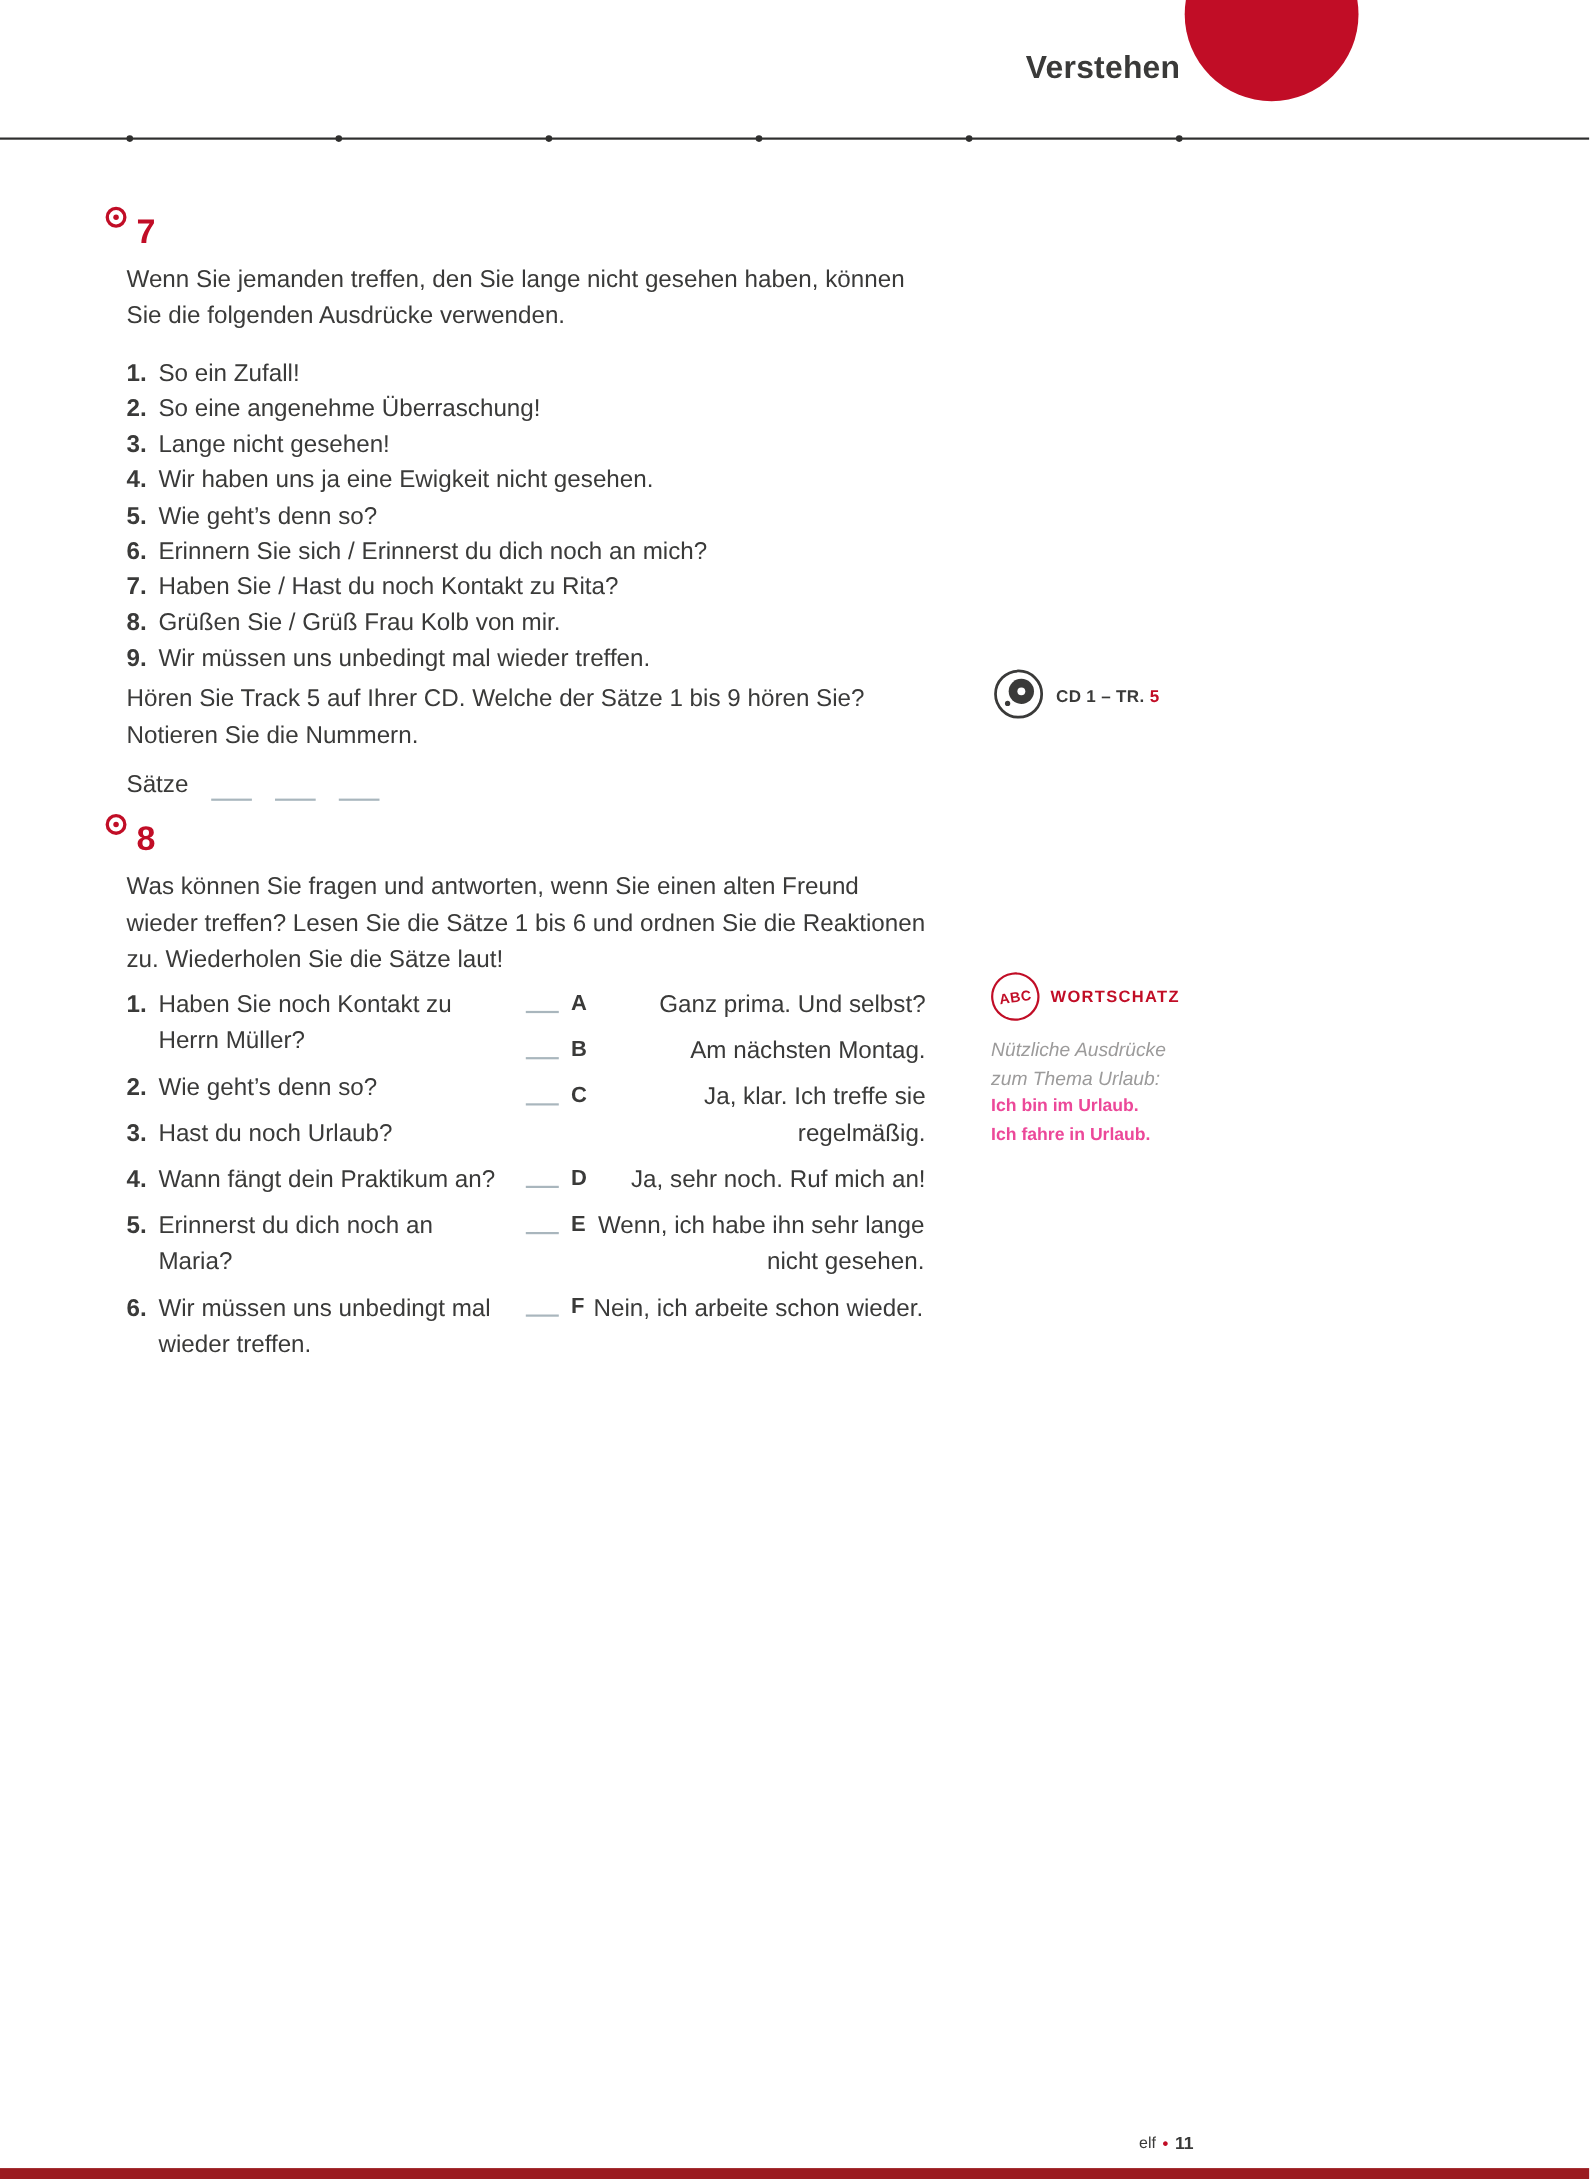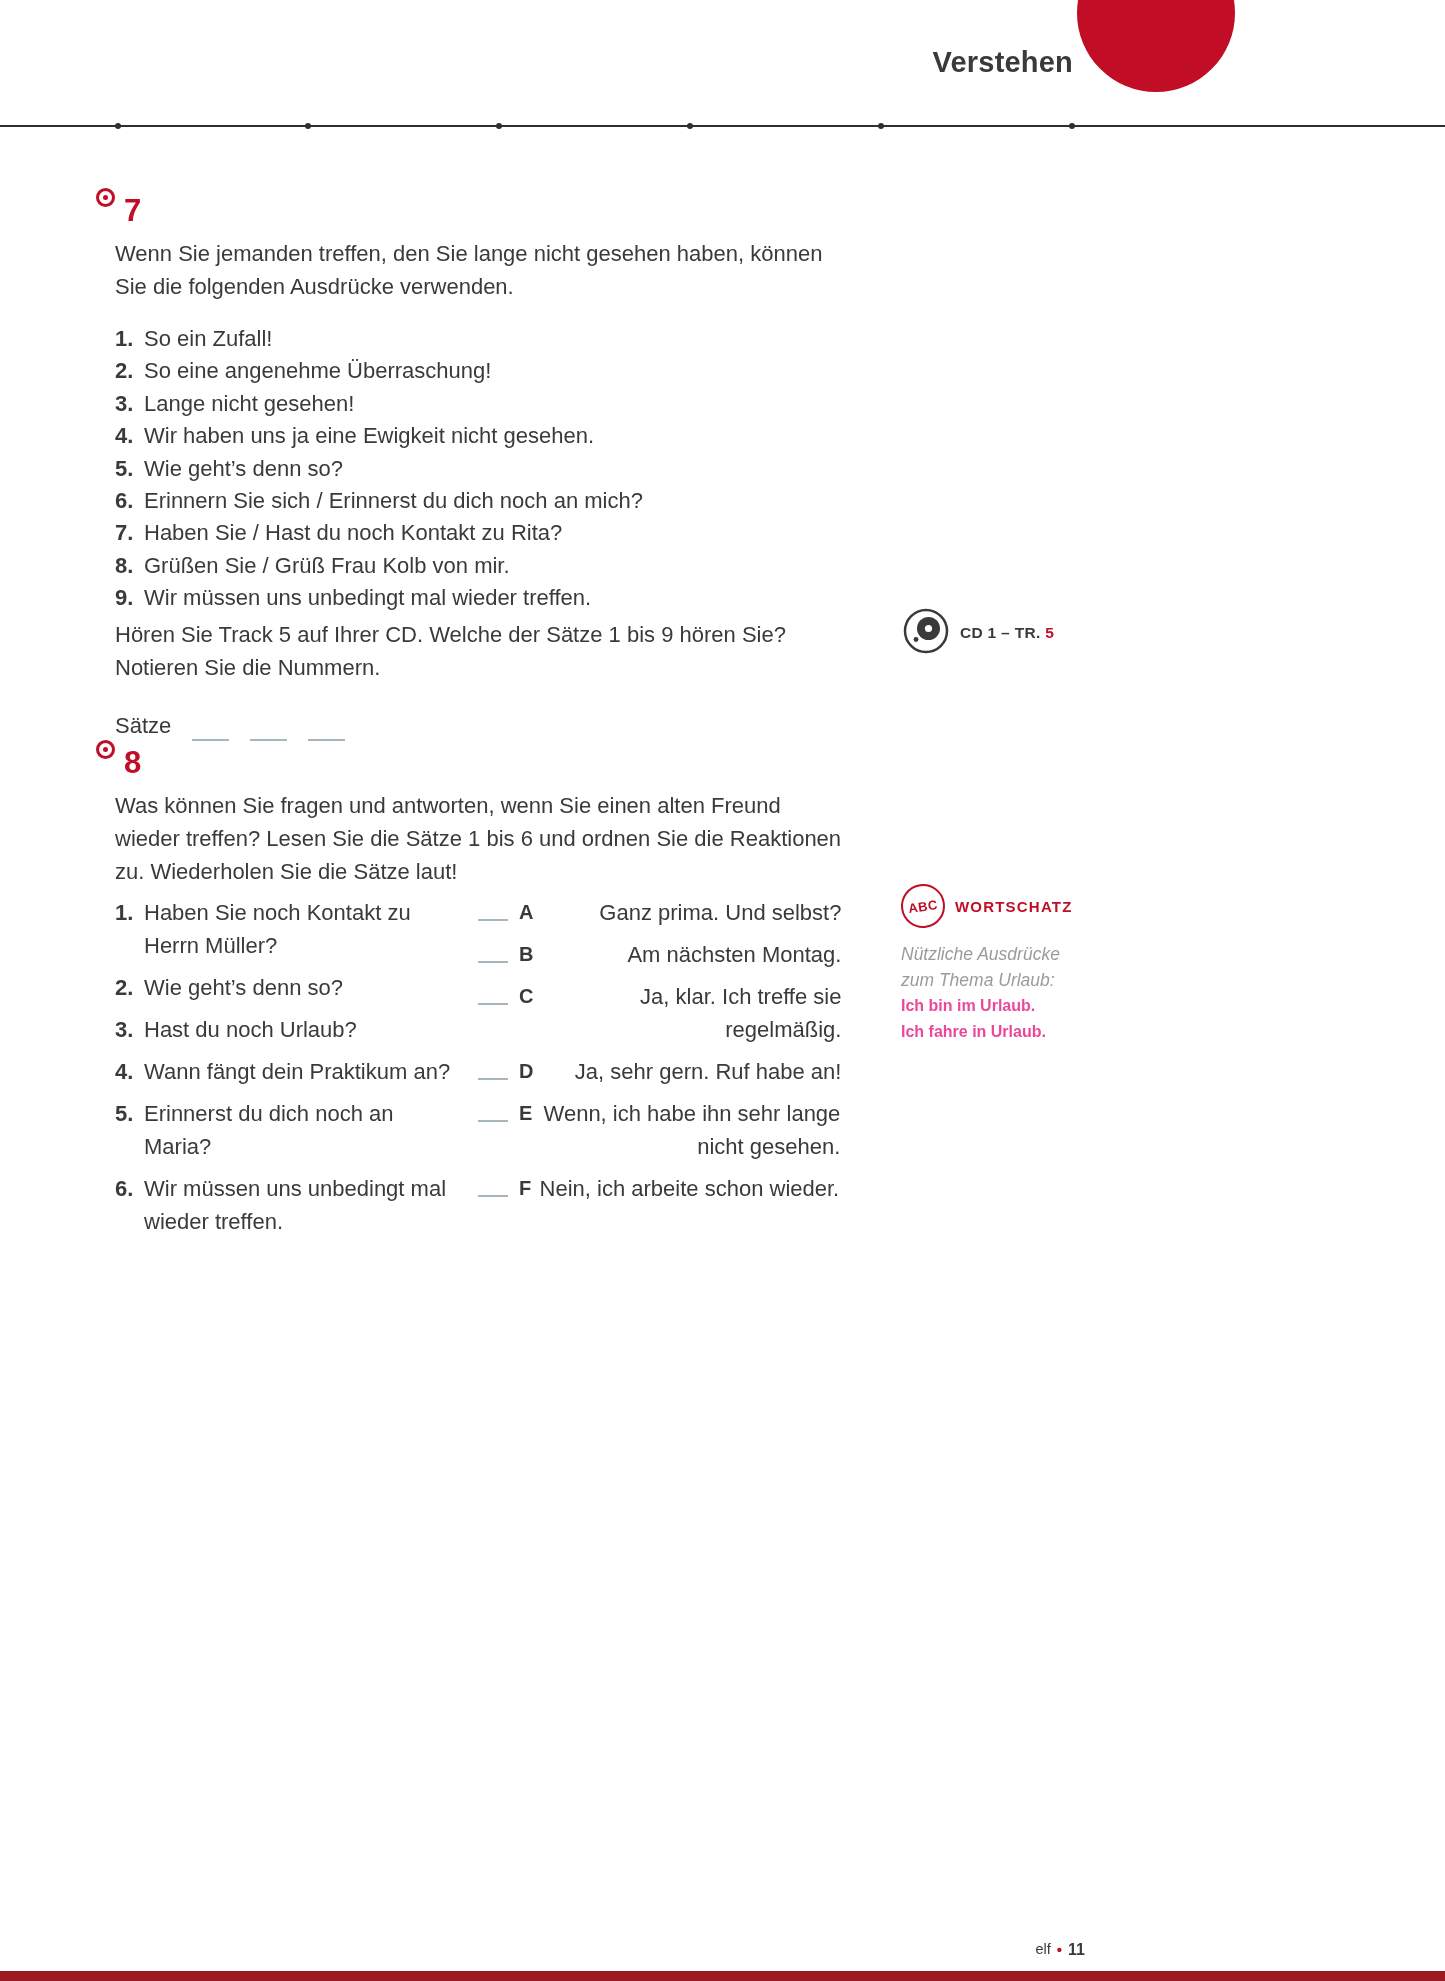--- a/index.html
+++ b/index.html
@@ -22,21 +22,21 @@
             position:relative;flex:0 0 auto;}
   .bullseye::after{content:"";position:absolute;left:50%;top:50%;width:5px;height:5px;
                    margin:-2.5px 0 0 -2.5px;border-radius:50%;background:#c10d26;}
   .ex-num{font-size:31px;font-weight:700;color:#c10d26;line-height:1;margin-left:9px;margin-top:7px;}
   .intro{margin:11px 16px 0 19px;width:727px;font-size:22px;line-height:33px;}
   .list{margin:20px 0 0 19px;}
   .list-row{display:flex;font-size:22px;line-height:32.4px;}
   .list-row .n{font-weight:700;width:29px;flex:0 0 auto;}
 
   .listening{position:absolute;top:430px;left:19px;width:735px;font-size:22px;line-height:33px;}
-  .saetze{margin-top:27px;display:flex;align-items:flex-end;font-size:22px;line-height:30px;}
+  .saetze{margin-top:14px;display:flex;align-items:flex-end;font-size:22px;line-height:30px;}
   .blank{display:inline-block;width:37px;height:22px;border-bottom:2.5px solid #a9b6bd;margin-left:21px;}
 
   
   .cd{position:absolute;left:903px;top:608px;display:flex;align-items:center;gap:11px;}
   .cd-label{font-size:15.5px;font-weight:700;letter-spacing:.3px;white-space:nowrap;}
   .cd-label .red{color:#c10d26;}
 
   
   .match{position:absolute;top:156px;left:19px;display:flex;}
   .qcol{width:363px;flex:0 0 auto;}
@@ -198,21 +198,21 @@
             <span class="t">Am nächsten Montag.</span>
           </div>
         <div class="arow">
             <span class="ablank"></span>
             <span class="l">C</span>
             <span class="t">Ja, klar. Ich treffe sie regelmäßig.</span>
           </div>
         <div class="arow">
             <span class="ablank"></span>
             <span class="l">D</span>
-            <span class="t">Ja, sehr gern. Ruf habe an!</span>
+            <span class="t">Ja, sehr noch. Ruf mich an!</span>
           </div>
         <div class="arow">
             <span class="ablank"></span>
             <span class="l">E</span>
             <span class="t">Wenn, ich habe ihn sehr lange nicht gesehen.</span>
           </div>
         <div class="arow">
             <span class="ablank"></span>
             <span class="l">F</span>
             <span class="t">Nein, ich arbeite schon wieder.</span>

